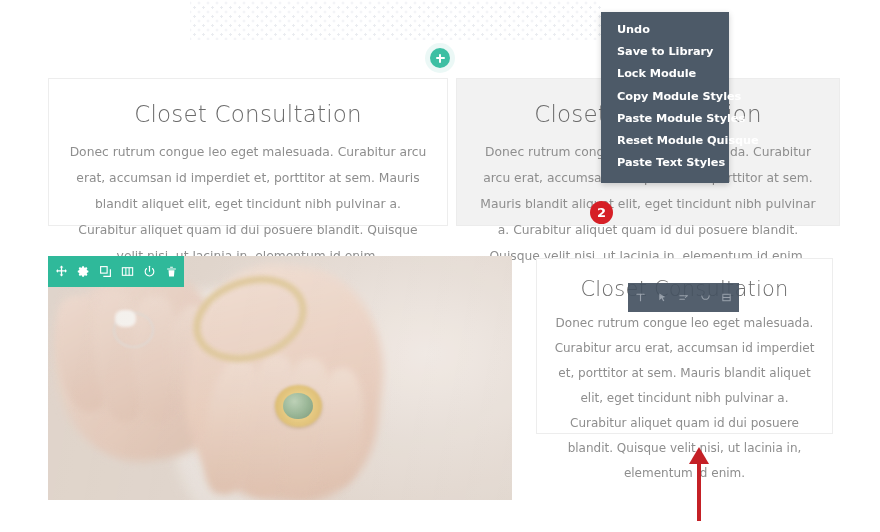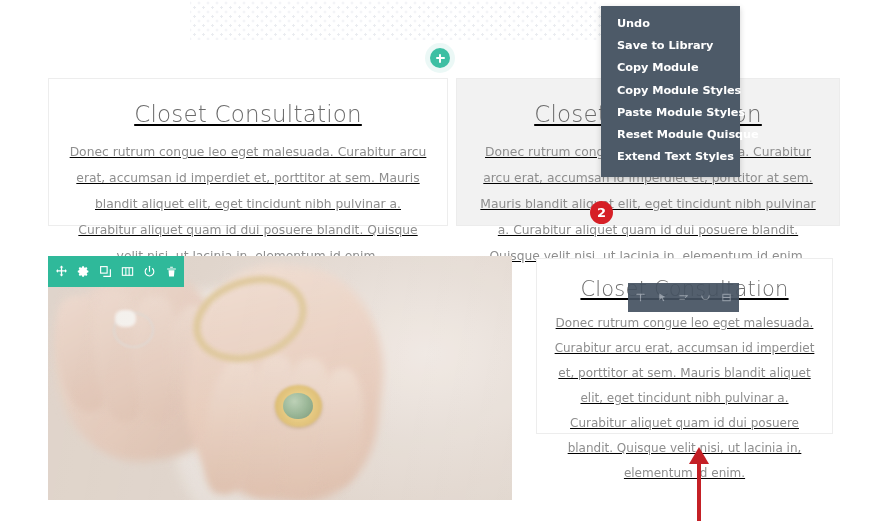--- a/index.html
+++ b/index.html
@@ -61,21 +61,20 @@
     border-radius: 1px;
   }
   #add-row-btn::before { width: 9px; height: 1.6px; }
   #add-row-btn::after  { width: 1.6px; height: 9px; }
 
   
   .card {
     position: absolute;
     box-sizing: border-box;
     border: 1px solid #ededed;
-    text-decoration: underline;
   }
   .card.white { background: #ffffff; }
   .card.gray  { background: #f2f2f2; border-color: #ececec; }
 
   .card-h {
     text-align: center;
     font-family: "DejaVu Sans", sans-serif;
     font-weight: 300;
     color: #6b6b6b;
     letter-spacing: .2px;
@@ -251,22 +250,22 @@
     width: 18px; height: 18px;
     display: flex; align-items: center; justify-content: center;
     cursor: pointer;
     opacity: .55;
   }
 
   
   #context-menu {
     position: absolute;
     left: 601px;
-    top: 6px;
-    width: 139px;
+    top: 12px;
+    width: 128px;
     background: #4d5a68;
     z-index: 10;
     padding: 7px 0 9px;
     box-shadow: 0 2px 6px rgba(0,0,0,.18);
   }
   #context-menu .mi {
     display: block;
     color: #ffffff;
     font-size: 11.3px;
     font-weight: 700;
@@ -419,25 +418,25 @@
       <svg width="11" height="11" viewBox="0 0 24 24" fill="none" stroke="#cfd6de" stroke-width="2.2">
         <rect x="4" y="5" width="16" height="14"></rect>
         <line x1="4" y1="12" x2="20" y2="12"></line>
       </svg>
     </div>
   </div>
 
   <div id="context-menu">
     <span class="mi">Undo</span>
     <span class="mi">Save to Library</span>
-    <span class="mi">Copy Module</span>
+    <span class="mi">Lock Module</span>
     <span class="mi">Copy Module Styles</span>
     <span class="mi">Paste Module Styles</span>
     <span class="mi">Reset Module Quisque</span>
-    <span class="mi">Extend Text Styles</span>
+    <span class="mi">Paste Text Styles</span>
   </div>
 
   <div id="badge-2">2</div>
 
   <svg id="arrow-up" viewBox="0 0 30 74">
     <line x1="15" y1="74" x2="15" y2="12" stroke="#c42026" stroke-width="4"></line>
     <polygon points="15,0 25,17 5,17" fill="#c42026"></polygon>
   </svg>
 
 </div>

